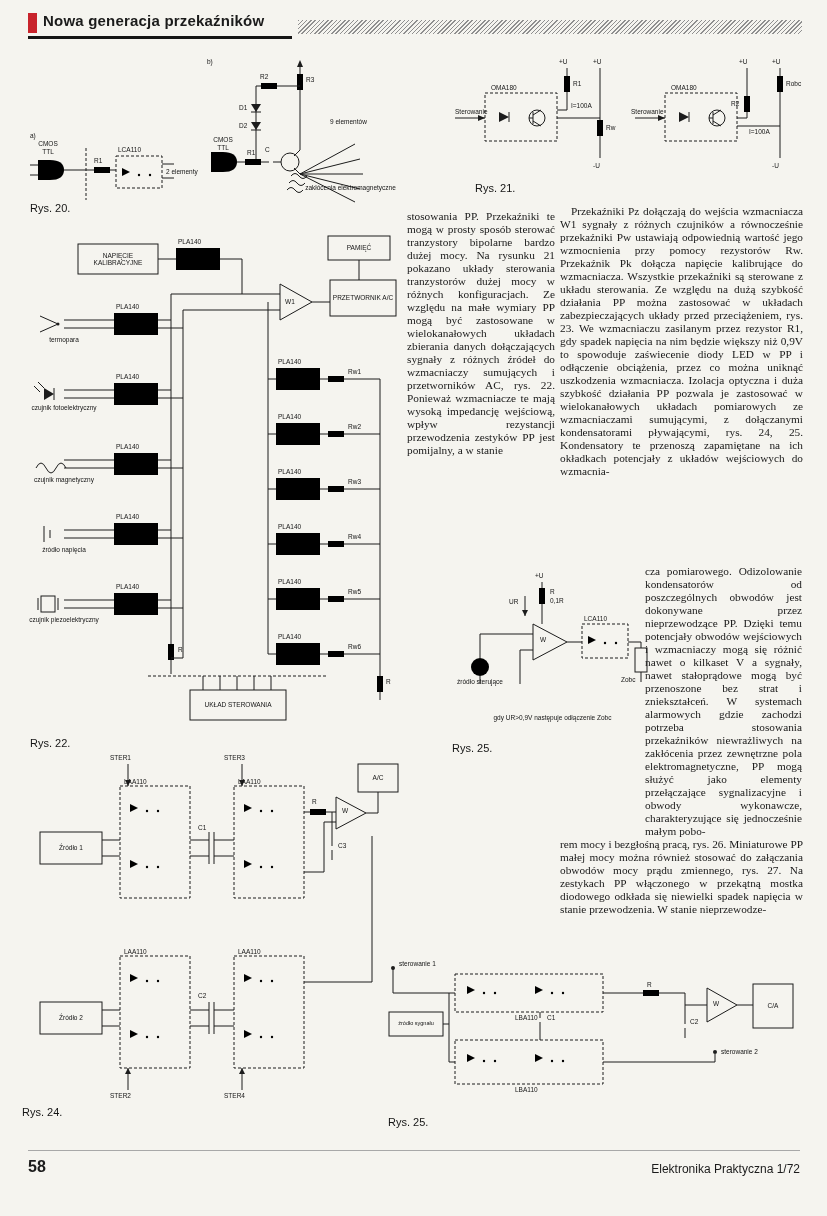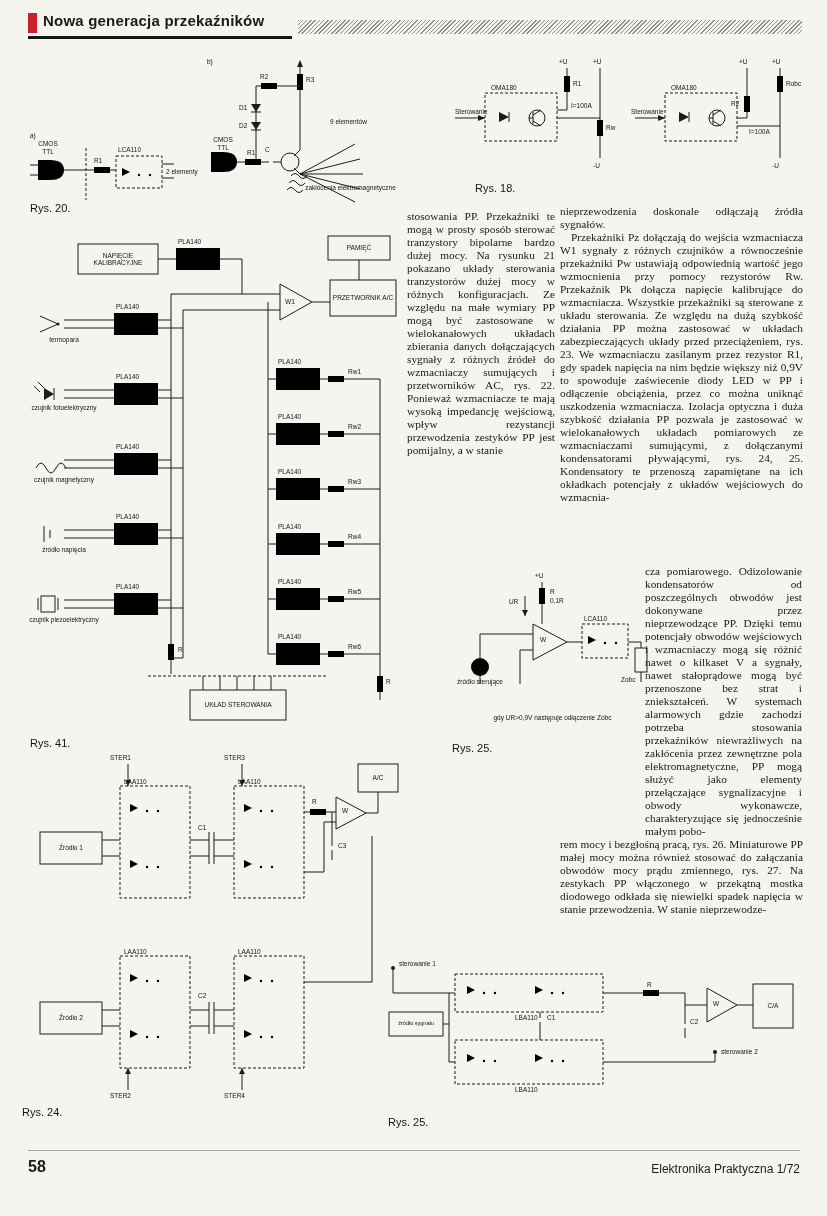--- a/index.html
+++ b/index.html
@@ -209,21 +209,21 @@
     <div class="lbl" style="left:138px;top:104px">-U</div>
     <div class="lbl" style="left:216px;top:26px">OMA180</div>
     <div class="lbl" style="left:176px;top:50px">Sterowanie</div>
     <div class="lbl" style="left:276px;top:42px">R2</div>
     <div class="lbl" style="left:331px;top:22px">Robc</div>
     <div class="lbl" style="left:294px;top:70px">I=100A</div>
     <div class="lbl" style="left:284px;top:0px">+U</div>
     <div class="lbl" style="left:317px;top:0px">+U</div>
     <div class="lbl" style="left:317px;top:104px">-U</div>
   </div>
-  <div class="cap" style="left:475px;top:182px">Rys. 18.</div>
+  <div class="cap" style="left:475px;top:182px">Rys. 21.</div>
 
   <div class="fig" style="left:28px;top:228px;width:376px;height:510px">
     <svg class="art" width="376" height="510">
       <g>
         <rect x="50" y="16" width="80" height="30"></rect>
         <line x1="130" y1="31" x2="148" y2="31"></line>
         <use href="#relay44" x="148" y="20"></use>
         <line x1="192" y1="31" x2="214" y2="31"></line>
           <line x1="214" y1="31" x2="214" y2="66"></line>
         <rect x="300" y="8" width="62" height="24"></rect>
@@ -346,27 +346,26 @@
     <div class="lbl" style="left:320px;top:140px">Rw1</div>
     <div class="lbl" style="left:320px;top:195px">Rw2</div>
     <div class="lbl" style="left:320px;top:250px">Rw3</div>
     <div class="lbl" style="left:320px;top:305px">Rw4</div>
     <div class="lbl" style="left:320px;top:360px">Rw5</div>
     <div class="lbl" style="left:320px;top:415px">Rw6</div>
     <div class="lbl" style="left:150px;top:418px">R</div>
     <div class="lbl" style="left:358px;top:450px">R</div>
     <div class="boxlbl" style="left:162px;top:462px;width:96px;height:30px">UKŁAD STEROWANIA</div>
   </div>
-  <div class="cap" style="left:30px;top:737px">Rys. 41.</div>
+  <div class="cap" style="left:30px;top:737px">Rys. 22.</div>
 
   <div class="body-col" style="left:407px;top:210px;width:148px;height:352px">
     <p>stosowania PP. Przekaźniki te mogą w prosty sposób sterować tranzystory bipolarne bardzo dużej mocy. Na rysunku 21 pokazano układy sterowania tranzystorów dużej mocy w różnych konfiguracjach. Ze względu na małe wymiary PP mogą być zastosowane w wielokanałowych układach zbierania danych dołączających sygnały z różnych źródeł do wzmacniaczy sumujących i przetworników AC, rys. 22. Ponieważ wzmacniacze te mają wysoką impedancję wejściową, wpływ rezystancji przewodzenia zestyków PP jest pomijalny, a w stanie</p>
   </div>
   <div class="body-col" style="left:560px;top:205px;width:243px;height:360px">
-    <p>nieprzewodzenia doskonale odłączają źródła sygnałów.</p>
     <p class="ind">Przekaźniki Pz dołączają do wejścia wzmacniacza W1 sygnały z różnych czujników a równocześnie przekaźniki Pw ustawiają odpowiednią wartość jego wzmocnienia przy pomocy rezystorów Rw. Przekaźnik Pk dołącza napięcie kalibrujące do wzmacniacza. Wszystkie przekaźniki są sterowane z układu sterowania. Ze względu na dużą szybkość działania PP można zastosować w układach zabezpieczających układy przed przeciążeniem, rys. 23. We wzmacniaczu zasilanym przez rezystor R1, gdy spadek napięcia na nim będzie większy niż 0,9V to spowoduje zaświecenie diody LED w PP i odłączenie obciążenia, przez co można uniknąć uszkodzenia wzmacniacza. Izolacja optyczna i duża szybkość działania PP pozwala je zastosować w wielokanałowych układach pomiarowych ze wzmacniaczami sumującymi, z dołączanymi kondensatorami pływającymi, rys. 24, 25. Kondensatory te przenoszą zapamiętane na ich okładkach potencjały z układów wejściowych do wzmacnia-</p>
   </div>
   <div class="body-col" style="left:645px;top:565px;width:157px;height:280px">
     <p>cza pomiarowego. Odizolowanie kondensatorów od poszczególnych obwodów jest dokonywane przez nieprzewodzące PP. Dzięki temu potencjały obwodów wejściowych i wzmacniaczy mogą się różnić nawet o kilkaset V a sygnały, nawet stałoprądowe mogą być przenoszone bez strat i zniekształceń. W systemach alarmowych gdzie zachodzi potrzeba stosowania przekaźników niewrażliwych na zakłócenia przez zewnętrzne pola elektromagnetyczne, PP mogą służyć jako elementy przełączające sygnalizacyjne i obwody wykonawcze, charakteryzujące się jednocześnie małym pobo-</p>
   </div>
   <div class="body-col" style="left:560px;top:838px;width:243px;height:126px">
     <p>rem mocy i bezgłośną pracą, rys. 26. Miniaturowe PP małej mocy można również stosować do załączania obwodów mocy prądu zmiennego, rys. 27. Na zestykach PP włączonego w przekątną mostka diodowego odkłada się niewielki spadek napięcia w stanie przewodzenia. W stanie nieprzewodze-</p>
   </div>
 
   <div class="fig" style="left:445px;top:572px;width:210px;height:162px">

